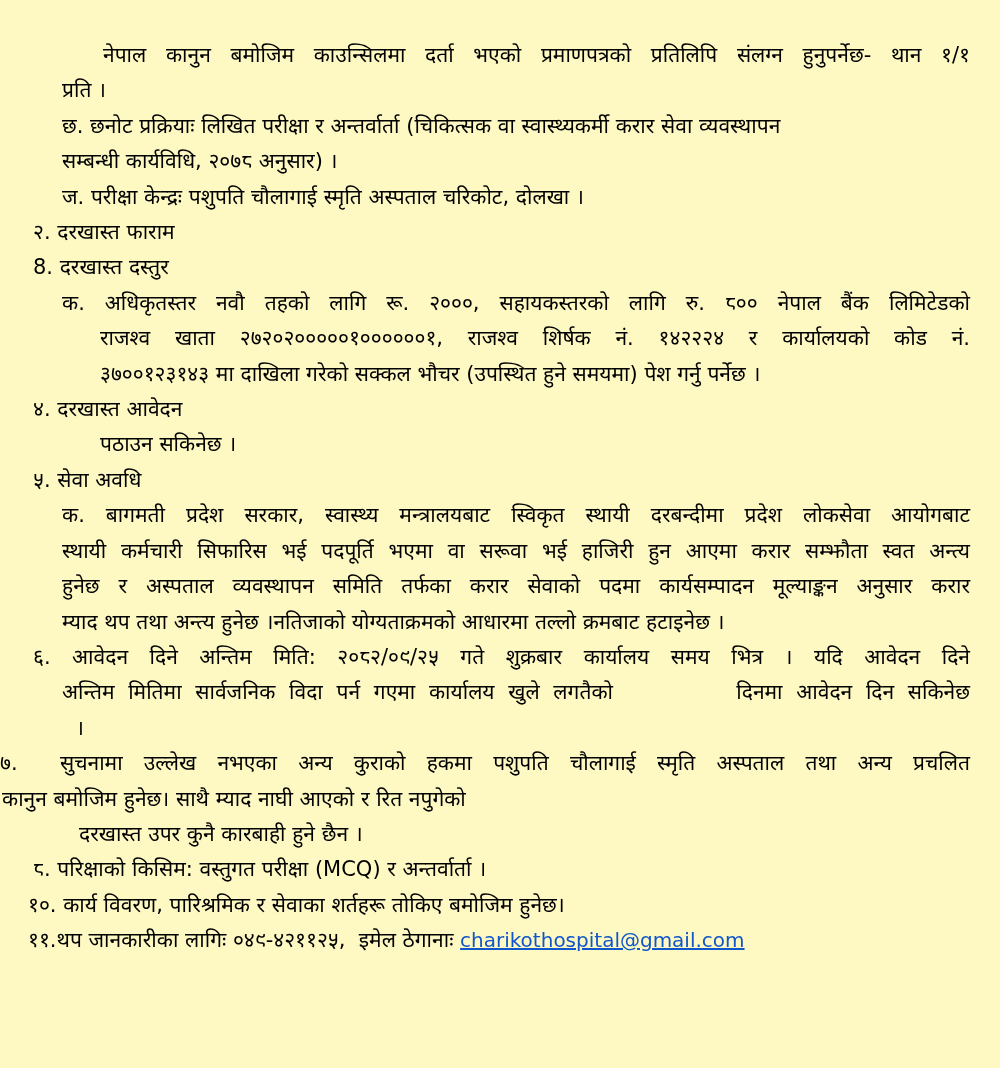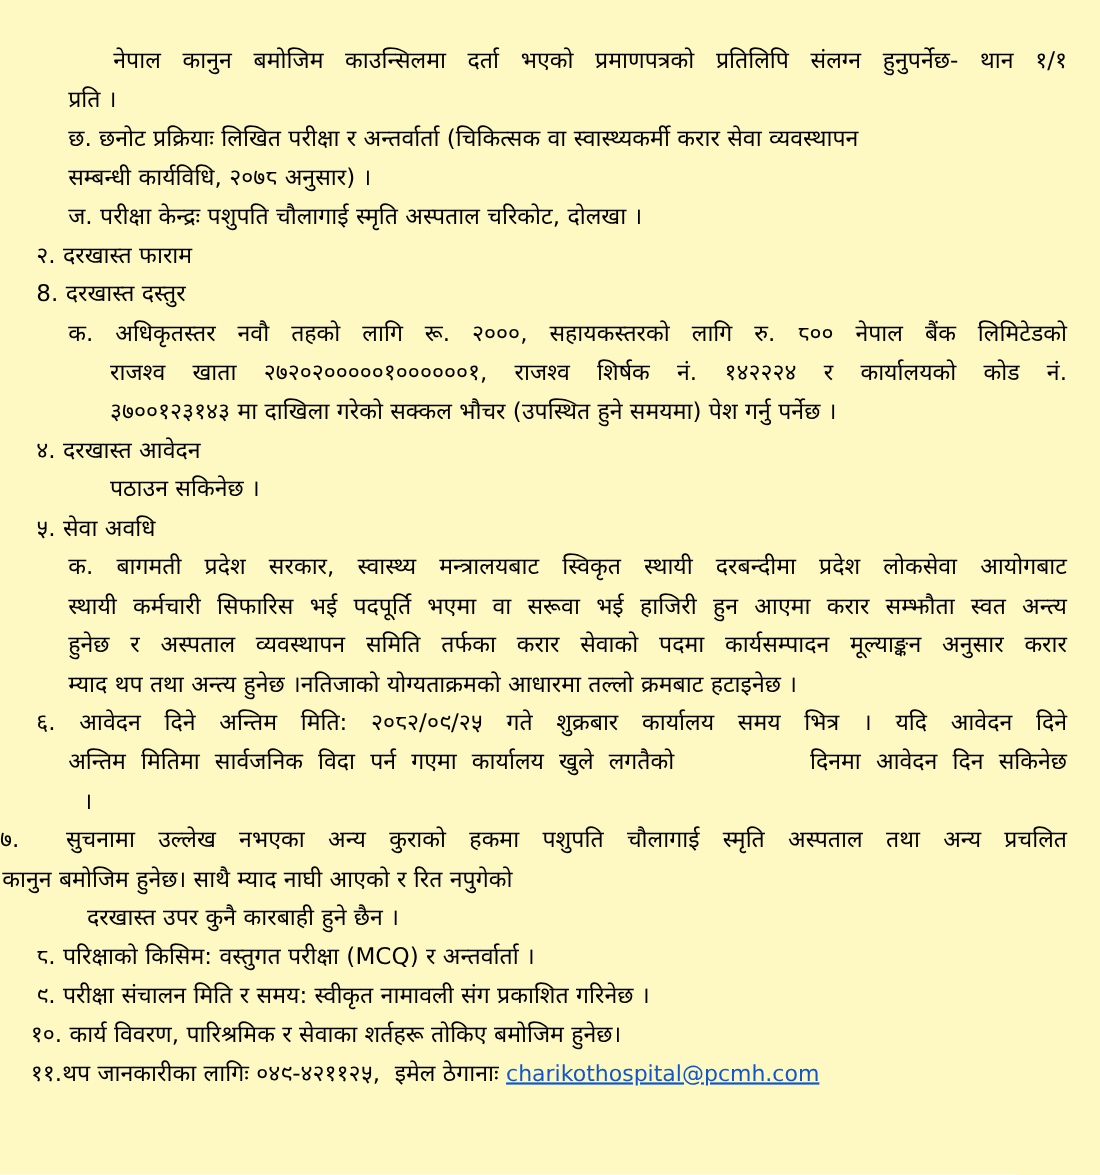--- a/index.html
+++ b/index.html
@@ -74,17 +74,16 @@
       <div class="line ind-sub just"><span>स्थायी कर्मचारी सिफारिस भई पदपूर्ति भएमा वा सरूवा भई हाजिरी हुन आएमा करार सम्झौता स्वत अन्त्य</span></div>
       <div class="line ind-sub just"><span>हुनेछ र अस्पताल व्यवस्थापन समिति तर्फका करार सेवाको पदमा कार्यसम्पादन मूल्याङ्कन अनुसार करार</span></div>
       <div class="line ind-sub"><span>म्याद थप तथा अन्त्य हुनेछ ।नतिजाको योग्यताक्रमको आधारमा तल्लो क्रमबाट हटाइनेछ ।</span></div>
       <div class="line ind-num just"><span>६. आवेदन दिने अन्तिम मिति: २०८२/०९/२५ गते शुक्रबार कार्यालय समय भित्र । यदि आवेदन दिने</span></div>
       <div class="line ind-sub just"><span>अन्तिम मितिमा सार्वजनिक विदा पर्न गएमा कार्यालय खुले लगतैको &nbsp;&nbsp;&nbsp;&nbsp;&nbsp;&nbsp;&nbsp; दिनमा आवेदन दिन सकिनेछ</span></div>
       <div class="line ind-cont2"><span>।</span></div>
       <div class="line ind-seven just"><span>७. &nbsp;सुचनामा उल्लेख नभएका अन्य कुराको हकमा पशुपति चौलागाई स्मृति अस्पताल तथा अन्य प्रचलित</span></div>
       <div class="line ind-left"><span>कानुन बमोजिम हुनेछ। साथै म्याद नाघी आएको र रित नपुगेको</span></div>
       <div class="line ind-d"><span>दरखास्त उपर कुनै कारबाही हुने छैन ।</span></div>
       <div class="line ind-num"><span>८. परिक्षाको किसिम: वस्तुगत परीक्षा (MCQ) र अन्तर्वार्ता ।</span></div>
-      <div class="line ind-num"><span>९. परीक्षा संचालन मिति र समय: स्वीकृत नामावली संग प्रकाशित गरिनेछ ।</span></div>
       <div class="line ind-num2"><span>१०. कार्य विवरण, पारिश्रमिक र सेवाका शर्तहरू तोकिए बमोजिम हुनेछ।</span></div>
-      <div class="line ind-num2"><span>११.थप जानकारीका लागिः ०४९-४२११२५, &nbsp;इमेल ठेगानाः </span><a class="email-link">charikothospital@pcmh.com</a></div>
+      <div class="line ind-num2"><span>११.थप जानकारीका लागिः ०४९-४२११२५, &nbsp;इमेल ठेगानाः </span><a class="email-link">charikothospital@gmail.com</a></div>
     </div>
 </div>
 
 </body></html>

